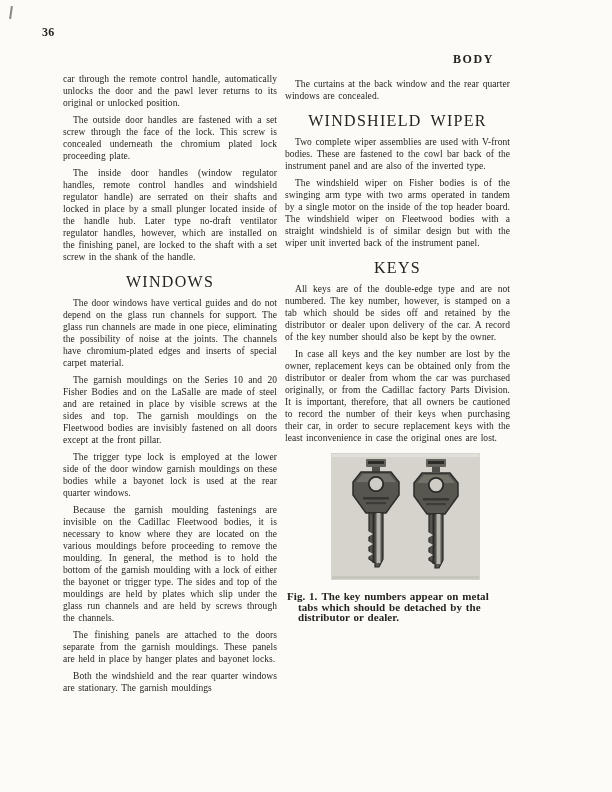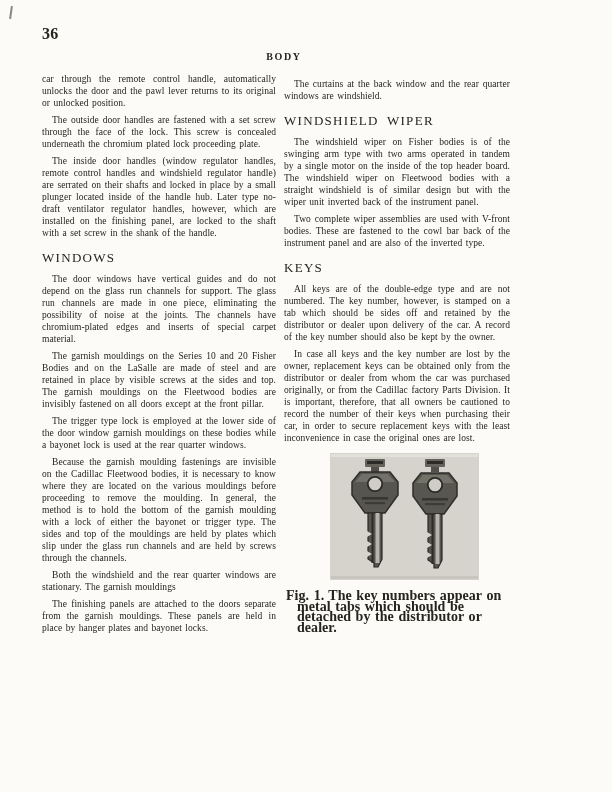--- a/index.html
+++ b/index.html
@@ -13,46 +13,46 @@
     position:relative;overflow:hidden;
     -webkit-font-smoothing:antialiased;
   }
   .page{position:absolute;inset:0;}
   .scan-artifact{
     position:absolute;left:10px;top:6px;width:2px;height:13px;
     background:#6b6a64;transform:rotate(8deg);opacity:.8;
   }
   .page-number{
     position:absolute;left:42px;top:25px;
-    font-size:16px;font-weight:bold;letter-spacing:.3px;
+    font-size:12px;font-weight:bold;letter-spacing:.3px;
   }
   .page-title{
-    position:absolute;left:50px;top:44px;width:468px;
-    text-align:center;font-size:10px;font-weight:bold;letter-spacing:1.6px;
+    position:absolute;left:26px;top:44px;width:468px;
+    text-align:right;font-size:12px;font-weight:bold;letter-spacing:1.6px;
   }
   .columns{
     position:absolute;left:42px;top:73px;width:468px;
     display:flex;gap:8px;align-items:flex-start;
   }
   .col{text-align:justify;font-size:9.5px;line-height:12px;word-spacing:1px;letter-spacing:.05px;}
-  .col-left{width:234px;}
+  .col-left{width:234px;margin-left:21px;}
   .col-right{width:226px;}
   .para{margin:5px 0 0 0;text-indent:10px;}
   .para.cont{margin-top:0;text-indent:0;}
   .heading{
-    margin:13px 0 9px 0;font-size:13px;font-weight:normal;
-    letter-spacing:1.3px;word-spacing:4px;text-align:left;text-indent:0;
+    margin:13px 0 9px 0;font-size:16px;font-weight:normal;
+    letter-spacing:1.3px;word-spacing:4px;text-align:center;text-indent:0;
   }
   .figure{
     margin:9px 0 0 46px;width:149px;height:127px;
     background:var(--photo-bg);box-shadow:0 0 0 1px #c3c1ba inset;
   }
   .figure svg{display:block;}
   .caption{
-    margin:11px 0 0 2px;font-size:14px;font-weight:bold;line-height:10.5px;
+    margin:11px 0 0 2px;font-size:11px;font-weight:bold;line-height:10.5px;
     text-align:left;text-indent:-11px;padding-left:11px;width:212px;
     word-spacing:1px;
   }
   .cap-label{padding-right:4px;}
 </style>
 </head>
 <body>
 
 <div class="page">
 
@@ -66,29 +66,29 @@
 
     <div class="col col-left">
       <p class="para cont">car through the remote control handle, automatically unlocks the door and the pawl lever returns to its original or unlocked position.</p>
       <p class="para">The outside door handles are fastened with a set screw through the face of the lock.  This screw is concealed underneath the chromium plated lock proceeding plate.</p>
       <p class="para">The inside door handles (window regulator handles, remote control handles and windshield regulator handle) are serrated on their shafts and locked in place by a small plunger located inside of the handle hub.  Later type no-draft ventilator regulator handles, however, which are installed on the finishing panel, are locked to the shaft with a set screw in the shank of the handle.</p>
       <h2 class="heading">WINDOWS</h2>
       <p class="para">The door windows have vertical guides and do not depend on the glass run channels for support. The glass run channels are made in one piece, eliminating the possibility of noise at the joints. The channels have chromium-plated edges and inserts of special carpet material.</p>
       <p class="para">The garnish mouldings on the Series 10 and 20 Fisher Bodies and on the LaSalle are made of steel and are retained in place by visible screws at the sides and top.  The garnish mouldings on the Fleetwood bodies are invisibly fastened on all doors except at the front pillar.</p>
       <p class="para">The trigger type lock is employed at the lower side of the door window garnish mouldings on these bodies while a bayonet lock is used at the rear quarter windows.</p>
       <p class="para">Because the garnish moulding fastenings are invisible on the Cadillac Fleetwood bodies, it is necessary to know where they are located on the various mouldings before proceeding to remove the moulding.  In general, the method is to hold the bottom of the garnish moulding with a lock of either the bayonet or trigger type.  The sides and top of the mouldings are held by plates which slip under the glass run channels and are held by screws through the channels.</p>
+      <p class="para">The finishing panels are attached to the doors separate from the garnish mouldings.  These panels are held in place by hanger plates and bayonet locks.</p>
       <p class="para">Both the windshield and the rear quarter windows are stationary.  The garnish mouldings</p>
-      <p class="para">The finishing panels are attached to the doors separate from the garnish mouldings.  These panels are held in place by hanger plates and bayonet locks.</p>
     </div>
 
     <div class="col col-right">
-      <p class="para">The curtains at the back window and the rear quarter windows are windshield.</p>
+      <p class="para">The curtains at the back window and the rear quarter windows are concealed.</p>
       <h2 class="heading">WINDSHIELD WIPER</h2>
+      <p class="para">Two complete wiper assemblies are used with V-front bodies.  These are fastened to the cowl bar back of the instrument panel and are also of the inverted type.</p>
       <p class="para">The windshield wiper on Fisher bodies is of the swinging arm type with two arms operated in tandem by a single motor on the inside of the top header board.  The windshield wiper on Fleetwood bodies with a straight windshield is of similar design but with the wiper unit inverted back of the instrument panel.</p>
-      <p class="para">Two complete wiper assemblies are used with V-front bodies.  These are fastened to the cowl bar back of the instrument panel and are also of the inverted type.</p>
       <h2 class="heading">KEYS</h2>
       <p class="para">All keys are of the double-edge type and are not numbered.  The key number, however, is stamped on a tab which should be sides off and retained by the distributor or dealer upon delivery of the car.  A record of the key number should also be kept by the owner.</p>
       <p class="para">In case all keys and the key number are lost by the owner, replacement keys can be obtained only from the distributor or dealer from whom the car was purchased originally, or from the Cadillac factory Parts Division.  It is important, therefore, that all owners be cautioned to record the number of their keys when purchasing their car, in order to secure replacement keys with the least inconvenience in case the original ones are lost.</p>
 
       <div class="figure">
         <svg width="149" height="127" viewBox="0 0 149 127" xmlns="http://www.w3.org/2000/svg">
           <rect x="0" y="0" width="149" height="127" fill="#d5d3cc"></rect>
           <rect x="1" y="1" width="147" height="3" fill="#e2e0da"></rect>
           <rect x="1" y="123" width="147" height="3" fill="#c7c5be"></rect>
 

